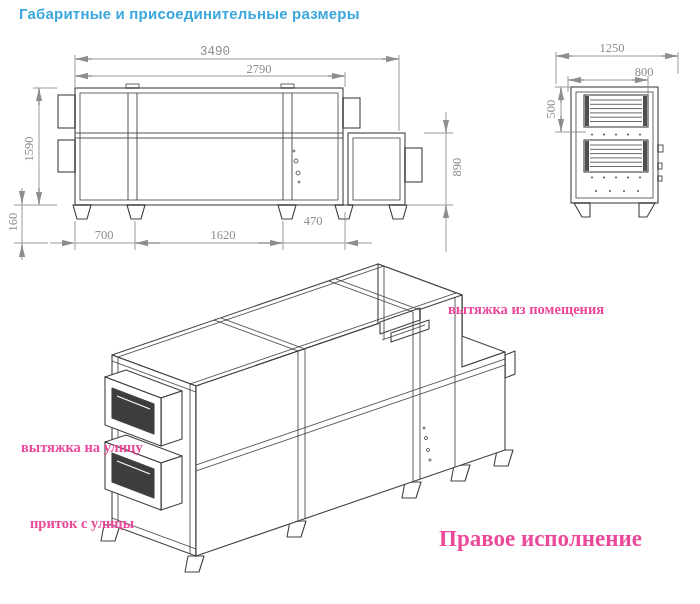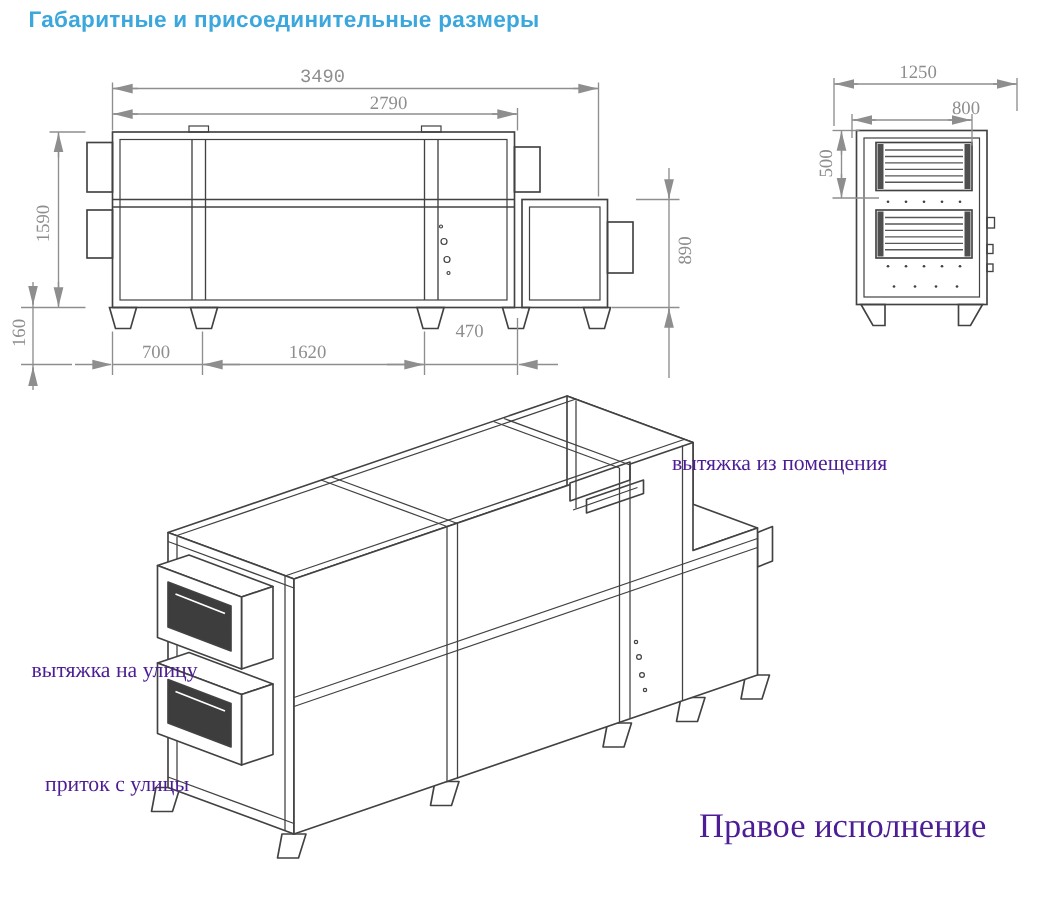--- a/index.html
+++ b/index.html
@@ -5,21 +5,21 @@
   html,body{margin:0;padding:0;background:#ffffff;}
   #page{position:relative;width:700px;height:604px;background:#ffffff;overflow:hidden;
         font-family:"Liberation Serif", serif;}
   #page-title{position:absolute;left:19px;top:5px;
         font-family:"Liberation Sans", sans-serif;
         font-size:15px;font-weight:bold;color:#3ba7dd;letter-spacing:.2px;white-space:nowrap;}
   svg{position:absolute;left:0;top:0;}
   .dim{position:absolute;color:#8e8e8e;font-size:12.5px;white-space:nowrap;
        transform:translate(-50%,-50%);line-height:1;}
   .dim.rot{transform:translate(-50%,-50%) rotate(-90deg);}
-  .lbl{position:absolute;color:#4c1d95;font-size:14.5px;white-space:nowrap;line-height:1;}
+  .lbl{position:absolute;color:#ec4899;font-size:14.5px;white-space:nowrap;line-height:1;font-weight:bold;}
   .lbl.big{font-size:23px;}
 </style>
 </head>
 <body>
 
 <div id="page">
 
   <div id="page-title">Габаритные и присоединительные размеры</div>
 
   <svg width="700" height="604" viewBox="0 0 700 604">
@@ -246,25 +246,25 @@
           <circle cx="430" cy="460" r="1.1"></circle>
       </g>
     </g>
   </svg>
 
   <span class="dim" style="left:215px;top:52px;font-family:Liberation Mono, monospace;">3490</span>
   <span class="dim" style="left:215px;top:69px;margin-left:44px;">2790</span>
   <span class="dim rot" style="left:29px;top:149px;">1590</span>
   <span class="dim rot" style="left:13px;top:222px;">160</span>
   <span class="dim" style="left:104px;top:235px;">700</span>
-  <span class="dim" style="left:205px;top:235px;text-align:center;">1620</span>
+  <span class="dim" style="left:223px;top:235px;text-align:center;">1620</span>
   <span class="dim" style="left:313px;top:221px;">470</span>
   <span class="dim rot" style="left:457px;top:167px;">890</span>
   <span class="dim" style="left:612px;top:48px;">1250</span>
   <span class="dim" style="left:612px;top:72px;margin-left:32px;">800</span>
   <span class="dim rot" style="left:551px;top:109px;">500</span>
 
   <span class="lbl" style="left:448px;top:302px;">вытяжка из помещения</span>
   <span class="lbl" style="left:21px;top:440px;">вытяжка на улицу</span>
   <span class="lbl" style="left:30px;top:516px;">приток с улицы</span>
-  <span class="lbl big" style="left:466px;top:527px;margin-top:12px;">Правое исполнение</span>
+  <span class="lbl big" style="left:439px;top:527px;">Правое исполнение</span>
 
 </div>
 
 </body></html>

